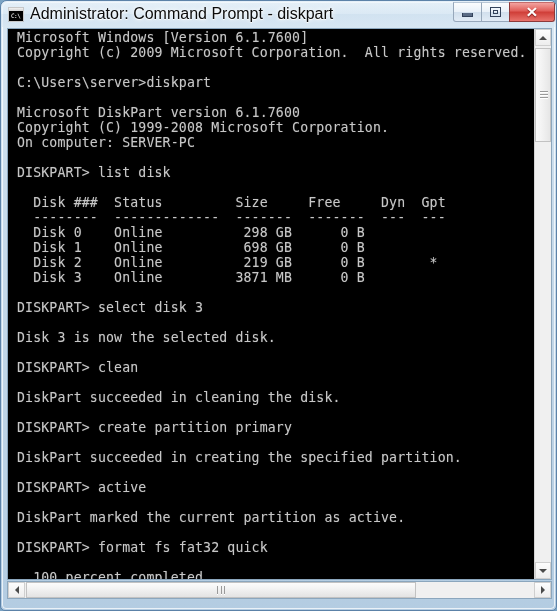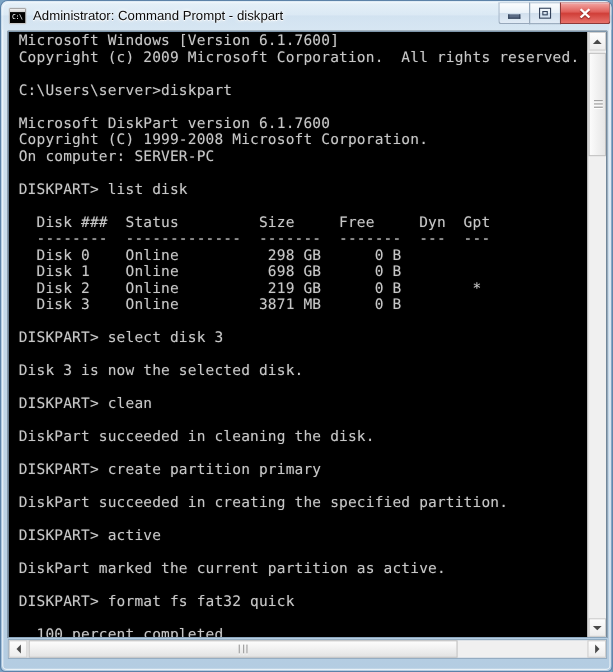--- a/index.html
+++ b/index.html
@@ -74,21 +74,21 @@
     position: absolute;
     left: 2px; top: 5px;
     color: #ffffff;
     font-family: "DejaVu Sans Mono", monospace;
     font-size: 6px;
     line-height: 6px;
     letter-spacing: -0.5px;
   }
   #title-text {
     margin-left: 6px;
-    font-size: 12px;
+    font-size: 16px;
     color: #0b0b0b;
     white-space: nowrap;
     text-shadow: 0 0 4px rgba(255,255,255,0.95),
                  0 0 6px rgba(255,255,255,0.85),
                  0 1px 0 rgba(255,255,255,0.9);
     flex: 1 1 auto;
     overflow: hidden;
   }
 
   

